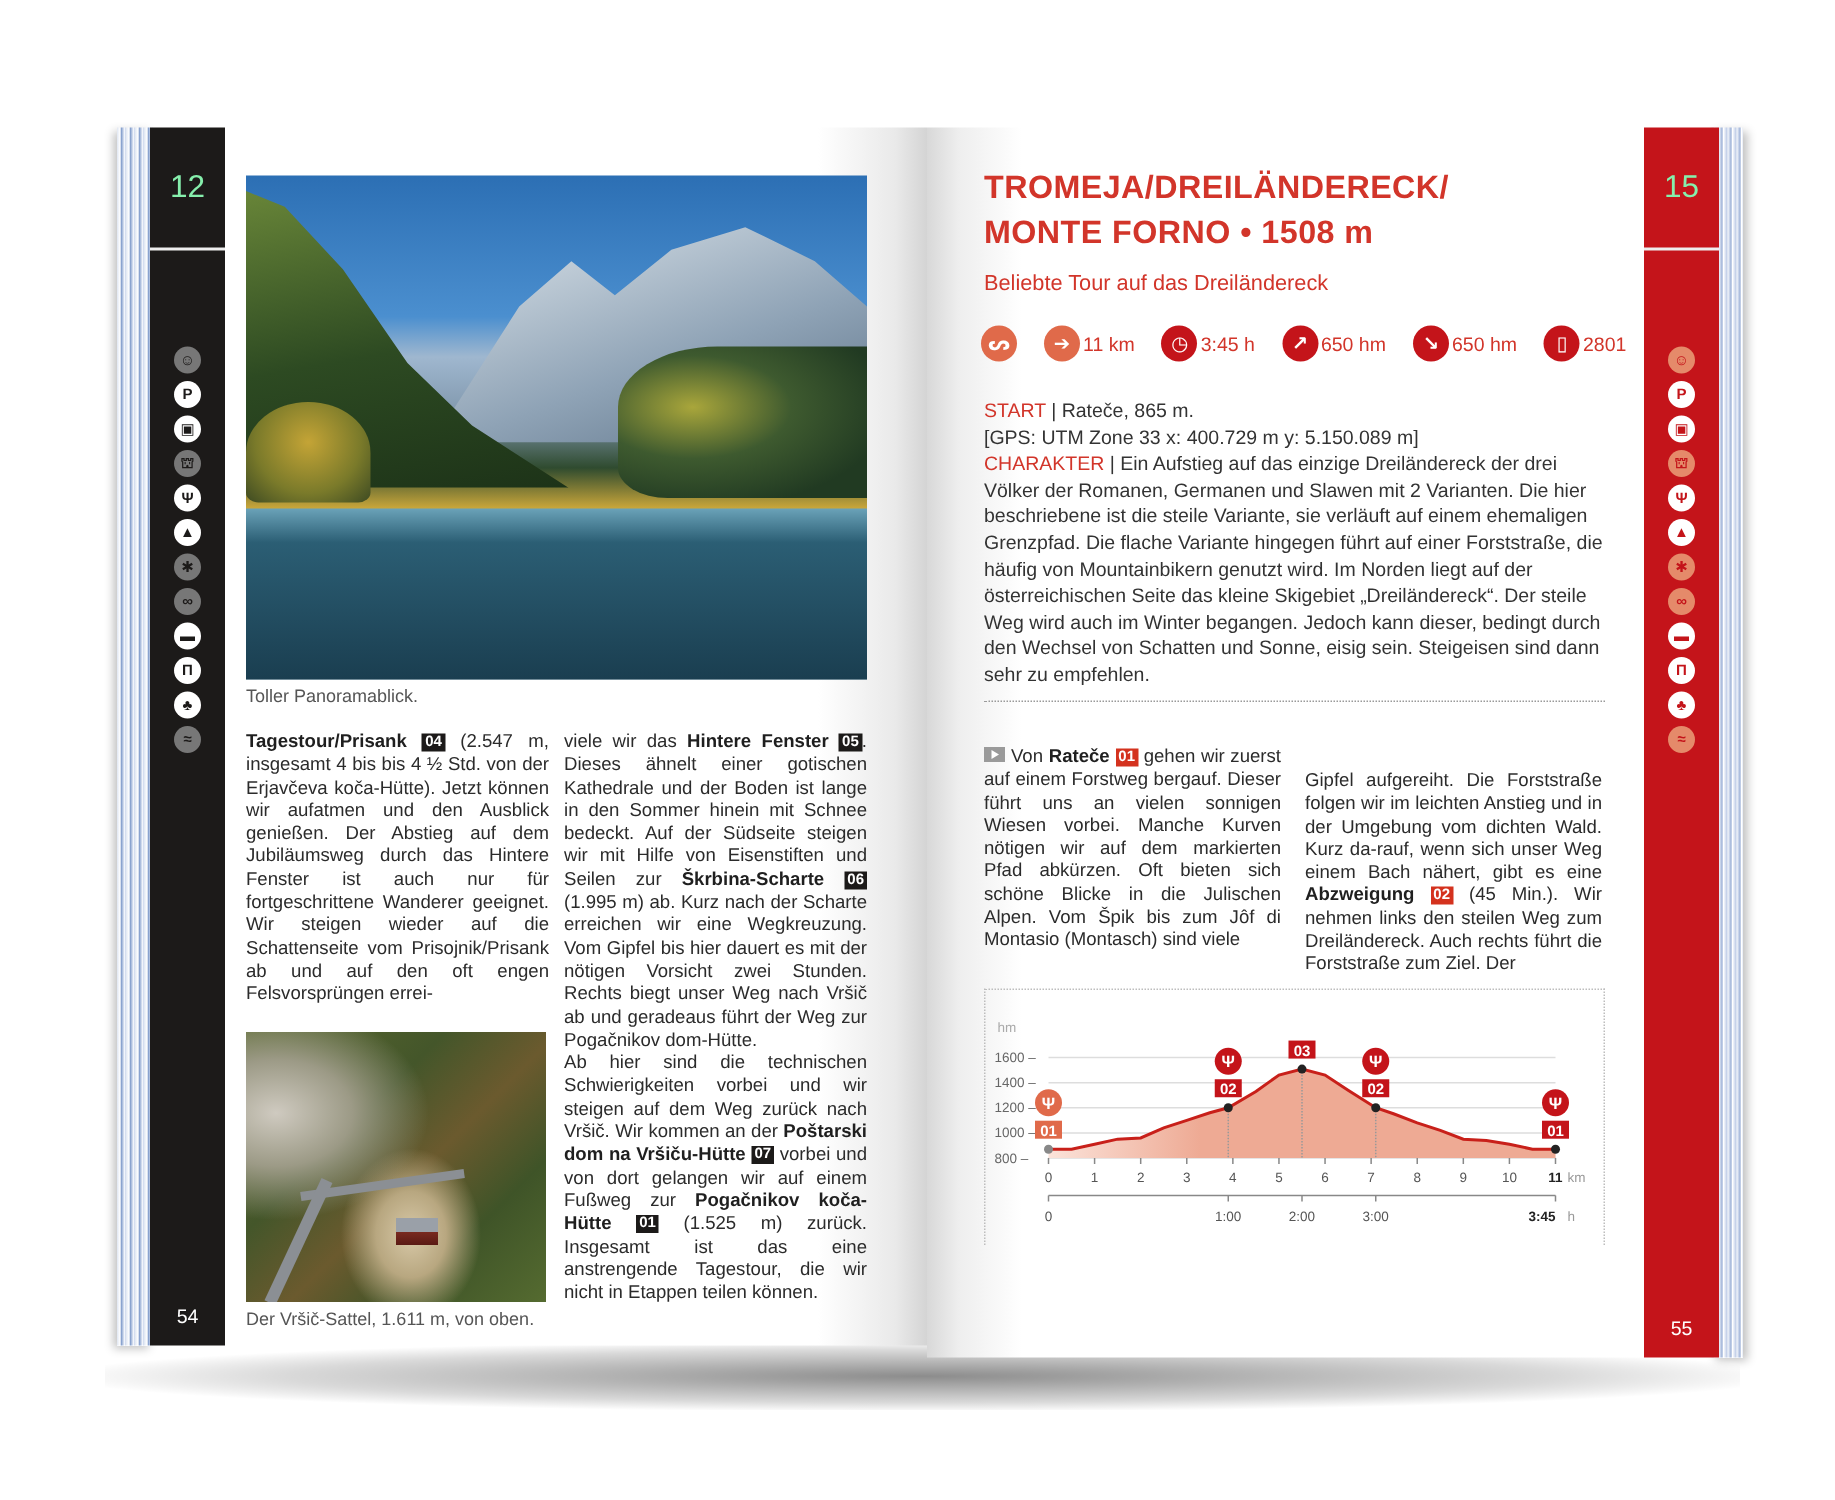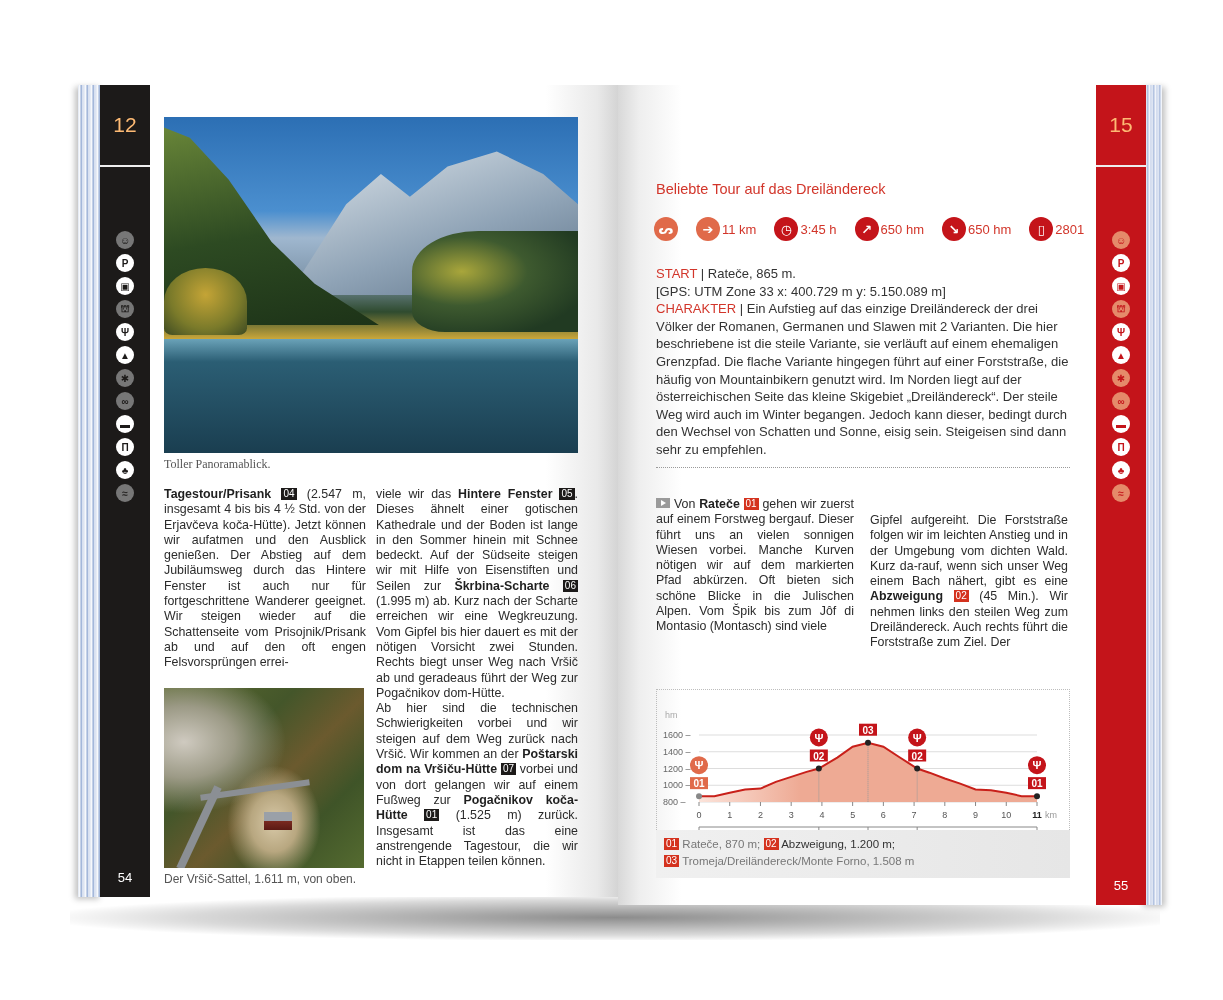--- a/index.html
+++ b/index.html
@@ -6,21 +6,21 @@
   body{width:1223px;height:1000px;background:#ffffff;position:relative;overflow:hidden;font-family:"Liberation Sans","DejaVu Sans",sans-serif;color:#2a2a2a;}
   .book-shadow{position:absolute;left:70px;top:895px;width:1090px;height:45px;background:radial-gradient(ellipse at center,rgba(0,0,0,0.45) 0%,rgba(0,0,0,0.15) 55%,rgba(0,0,0,0) 75%);}
   .page-edges-left{position:absolute;left:78px;top:85px;width:24px;height:812px;background:repeating-linear-gradient(90deg,#dfe6f2 0px,#ffffff 2px,#8aa3cf 3px,#f2f5fb 5px,#c6d2ea 6px);box-shadow:-3px 2px 6px rgba(0,0,0,0.25);}
   .page-edges-right{position:absolute;left:1140px;top:85px;width:22px;height:820px;background:repeating-linear-gradient(90deg,#f2f5fb 0px,#9fb3d8 2px,#ffffff 3px,#c6d2ea 5px,#e8edf6 6px);box-shadow:3px 2px 6px rgba(0,0,0,0.25);}
   .page{position:absolute;top:85px;background:#fff;}
   .page-left{left:100px;width:518px;height:812px;background:linear-gradient(90deg,#ffffff 0%,#ffffff 86%,#e9e9e9 96%,#d4d4d4 100%);}
   .page-right{left:618px;width:528px;height:820px;background:linear-gradient(90deg,#d8d8d8 0%,#eeeeee 4%,#ffffff 12%,#ffffff 100%);}
   .side-tab{position:absolute;top:0;width:50px;height:100%;}
   .side-tab-left{left:0;background:#1c1a19;}
   .side-tab-right{right:0;background:#c4141a;}
-  .tab-num{height:80px;display:flex;align-items:center;justify-content:center;color:#fdba74;font-size:21px;border-bottom:2px solid #eee;}
+  .tab-num{height:80px;display:flex;align-items:center;justify-content:center;color:#86efac;font-size:21px;border-bottom:2px solid #eee;}
   .tab-pagenum{position:absolute;bottom:12px;left:0;width:100%;text-align:center;color:#fff;font-size:13px;}
   .icon-col{position:absolute;top:146px;left:0;width:100%;display:flex;flex-direction:column;align-items:center;gap:5px;}
   .side-icon{width:18px;height:18px;border-radius:50%;display:flex;align-items:center;justify-content:center;font-size:10px;font-weight:bold;}
   .side-tab-left .side-icon.on{background:#fff;color:#1c1a19;}
   .side-tab-left .side-icon.off{background:#777;color:#1c1a19;}
   .side-tab-right .side-icon.on{background:#fff;color:#c4141a;}
   .side-tab-right .side-icon.off{background:#e58a6a;color:#c4141a;}
   .photo{position:absolute;overflow:hidden;}
   .photo-lake{left:64px;top:32px;width:414px;height:336px;background:linear-gradient(180deg,#2c6fb4 0%,#4b8fcf 28%,#9fb7cf 36%,#7f96ab 48%,#2f4b2f 58%,#c9a63a 66%,#2d5b66 72%,#1f4d63 100%);}
   .photo-lake .mtn{position:absolute;background:linear-gradient(160deg,#e2e9ee,#8fa3b6 60%,#5f7489);clip-path:polygon(0% 100%,20% 40%,32% 20%,42% 35%,55% 15%,72% 5%,88% 20%,100% 40%,100% 100%);left:30%;top:8%;width:70%;height:45%;}
@@ -28,35 +28,35 @@
   .photo-lake .trees-r{position:absolute;right:0;top:34%;width:40%;height:30%;background:radial-gradient(ellipse at 30% 40%,#a9a63b 0%,#3e5a2f 40%,#213a22 80%);border-radius:40% 0 0 20%;}
   .photo-lake .trees-l{position:absolute;left:0;top:45%;width:20%;height:20%;background:radial-gradient(ellipse at 50% 40%,#c4a436 0%,#7a7a2a 60%,#3d4a22 100%);border-radius:50% 50% 10% 10%;}
   .photo-lake .water{position:absolute;left:0;bottom:0;width:100%;height:34%;background:linear-gradient(180deg,#6aa2b8 0%,#2b5e74 20%,#234e62 60%,#1a3e50 100%);}
   .photo-pass{left:64px;top:603px;width:200px;height:180px;background:radial-gradient(ellipse at 10% 30%,#cfcac0 0%,#9c9a86 20%,transparent 40%),radial-gradient(ellipse at 55% 75%,#d8c9a8 0%,#b8a780 15%,transparent 30%),linear-gradient(135deg,#5b6a30 0%,#44562a 35%,#6b5a2e 55%,#3f5428 75%,#556b30 100%);}
   .photo-pass .road{position:absolute;left:25%;top:55%;width:8px;height:50%;background:#8b8f94;transform:rotate(25deg);transform-origin:top;}
   .photo-pass .road2{position:absolute;left:18%;top:55%;width:55%;height:6px;background:#8b8f94;transform:rotate(-8deg);}
   .photo-pass .hut{position:absolute;left:50%;top:69%;width:14%;height:10%;background:linear-gradient(180deg,#9aa0a8 0%,#9aa0a8 50%,#7a2a20 50%,#5a1a14 100%);}
   .caption{position:absolute;font-size:12px;color:#555;}
   .col{position:absolute;font-size:12.4px;line-height:15.3px;text-align:justify;color:#2b2b2b;}
   .col b{font-weight:bold;color:#1f1f1f;}
-  .num-badge{display:inline-block;font-size:10px;font-weight:normal;color:#fff;padding:0 2px;line-height:12px;vertical-align:1px;}
+  .num-badge{display:inline-block;font-size:10px;font-weight:bold;color:#fff;padding:0 2px;line-height:12px;vertical-align:1px;}
   .num-badge.dark{background:#1c1a19;}
   .num-badge.red{background:#d4321e;}
   .title{position:absolute;left:38px;top:25px;color:#d2352a;font-size:21.5px;font-weight:bold;line-height:30px;letter-spacing:0.3px;}
   .subtitle{position:absolute;left:38px;top:96px;color:#d2352a;font-size:14.5px;}
   .stats{position:absolute;left:36px;top:132px;display:flex;align-items:center;gap:18px;font-size:13px;color:#d2352a;}
   .stat{display:flex;align-items:center;gap:2px;}
   .stat-icon{width:24px;height:24px;border-radius:50%;background:#c4141a;color:#fff;display:flex;align-items:center;justify-content:center;font-size:13px;font-weight:bold;}
   .stat-icon.soft{background:#e06a4a;}
   .info{position:absolute;left:38px;top:180px;width:418px;font-size:13px;line-height:17.6px;color:#333;}
   .info .lbl{color:#d2352a;text-align:center;}
   .dotted{position:absolute;left:38px;width:414px;border-top:1.5px dotted #9a9a9a;}
   .play-icon{display:inline-block;width:14px;height:10px;background:#9a9a9a;position:relative;vertical-align:0px;margin-right:4px;}
   .play-icon:after{content:"";position:absolute;left:5px;top:2px;border-left:5px solid #fff;border-top:3px solid transparent;border-bottom:3px solid transparent;}
-  .chart-box{position:absolute;left:38px;top:604px;width:412px;height:170px;border:1.5px dotted #bdbdbd;border-bottom:none;}
+  .chart-box{position:absolute;left:38px;top:574px;width:412px;height:170px;border:1.5px dotted #bdbdbd;border-bottom:none;}
   .legend-box{position:absolute;left:38px;top:745px;width:414px;height:48px;background:linear-gradient(90deg,#f0f0f0,#e6e6e6);font-size:11.5px;line-height:17px;padding:6px 8px;box-sizing:border-box;color:#777;}
   .legend-box b{color:#333;font-weight:normal;}
   svg text{font-family:"Liberation Sans","DejaVu Sans",sans-serif;}
 </style>
 </head>
 <body>
 
 <div class="book-shadow"></div>
 <div class="page-edges-left"></div>
 <div class="page-edges-right"></div>
@@ -81,21 +81,21 @@
     <div class="tab-pagenum">54</div>
   </div>
 
   <div class="photo photo-lake">
     <div class="mtn"></div>
       <div class="hill"></div>
       <div class="trees-r"></div>
       <div class="trees-l"></div>
       <div class="water"></div>
   </div>
-  <div class="caption" style="left:64px;top:372px;font-family:Liberation Serif, serif;">Toller Panoramablick.</div>
+  <div class="caption" style="left:64px;top:372px;">Toller Panoramablick.</div>
 
   <div class="col" style="left:64px;top:402px;width:202px;">
     <b>Tagestour/Prisank</b>
     <span class="num-badge dark">04</span><span> (2.547 m, insgesamt 4 bis bis 4 ½ Std. von der Erjavčeva koča-Hütte). Jetzt können wir aufatmen und den Ausblick genießen. Der Abstieg auf dem Jubiläumsweg durch das Hintere Fenster ist auch nur für fortgeschrittene Wanderer geeignet. Wir steigen wieder auf die Schattenseite vom Prisojnik/Prisank ab und auf den oft engen Felsvorsprüngen errei-</span>
   </div>
 
   <div class="photo photo-pass">
     <div class="road2"></div>
       <div class="road"></div>
       <div class="hut"></div>
@@ -106,20 +106,24 @@
     <span>viele wir das </span><b>Hintere Fenster</b>
     <span class="num-badge dark">05</span><span>. Dieses ähnelt einer gotischen Kathedrale und der Boden ist lange in den Sommer hinein mit Schnee bedeckt. Auf der Südseite steigen wir mit Hilfe von Eisenstiften und Seilen zur </span><b>Škrbina-Scharte</b>
     <span class="num-badge dark">06</span><span> (1.995 m) ab. Kurz nach der Scharte erreichen wir eine Wegkreuzung. Vom Gipfel bis hier dauert es mit der nötigen Vorsicht zwei Stunden. Rechts biegt unser Weg nach Vršič ab und geradeaus führt der Weg zur Pogačnikov dom-Hütte.</span><br>
     <span>Ab hier sind die technischen Schwierigkeiten vorbei und wir steigen auf dem Weg zurück nach Vršič. Wir kommen an der </span><b>Poštarski dom na Vršiču-Hütte</b>
     <span class="num-badge dark">07</span><span> vorbei und von dort gelangen wir auf einem Fußweg zur </span><b>Pogačnikov koča-Hütte</b>
     <span class="num-badge dark">01</span><span> (1.525 m) zurück. Insgesamt ist das eine anstrengende Tagestour, die wir nicht in Etappen teilen können.</span>
   </div>
 </div>
 
 <div class="page page-right">
+  <div class="title">
+    <div>TROMEJA/DREILÄNDERECK/</div>
+    <div>MONTE FORNO • 1508 m</div>
+  </div>
   <div class="subtitle">Beliebte Tour auf das Dreiländereck</div>
 
   <div class="stats" id="stats">
       <div class="stat">
         <span class="stat-icon soft">ᔕ</span>
       </div>
       <div class="stat">
         <span class="stat-icon soft">➔</span>
         <span>11 km</span>
       </div>
@@ -238,28 +242,20 @@
         <circle cx="260.16363636363633" cy="47.5" r="9" fill="#c4141a"></circle>
         <text x="260.16363636363633" y="51.5" font-size="11" font-weight="bold" fill="#fff" text-anchor="middle">Ψ</text>
         <circle cx="380" cy="106.1375" r="3" fill="#222"></circle>
         <rect x="371" y="87.1375" width="18" height="12" fill="#c4141a"></rect>
         <text x="380" y="97.1375" font-size="10" font-weight="bold" fill="#fff" text-anchor="middle">01</text>
         <circle cx="380" cy="75.1375" r="9" fill="#c4141a"></circle>
         <text x="380" y="79.1375" font-size="11" font-weight="bold" fill="#fff" text-anchor="middle">Ψ</text>
       </svg>
   </div>
 
-  <div class="legend-box">
-    <span class="num-badge red">01</span>
-    <span>Rateče, 870 m;</span>
-    <span class="num-badge red">02</span>
-    <b>Abzweigung, 1.200 m;</b><br>
-    <span class="num-badge red">03</span>
-    <span>Tromeja/Dreiländereck/Monte Forno, 1.508 m</span>
-  </div>
 
   <div class="side-tab side-tab-right">
     <div class="tab-num">15</div>
     <div class="icon-col" id="right-icons">
         <div class="side-icon off">☺</div>
         <div class="side-icon on">P</div>
         <div class="side-icon on">▣</div>
         <div class="side-icon off">⛫</div>
         <div class="side-icon on">Ψ</div>
         <div class="side-icon on">▲</div>

